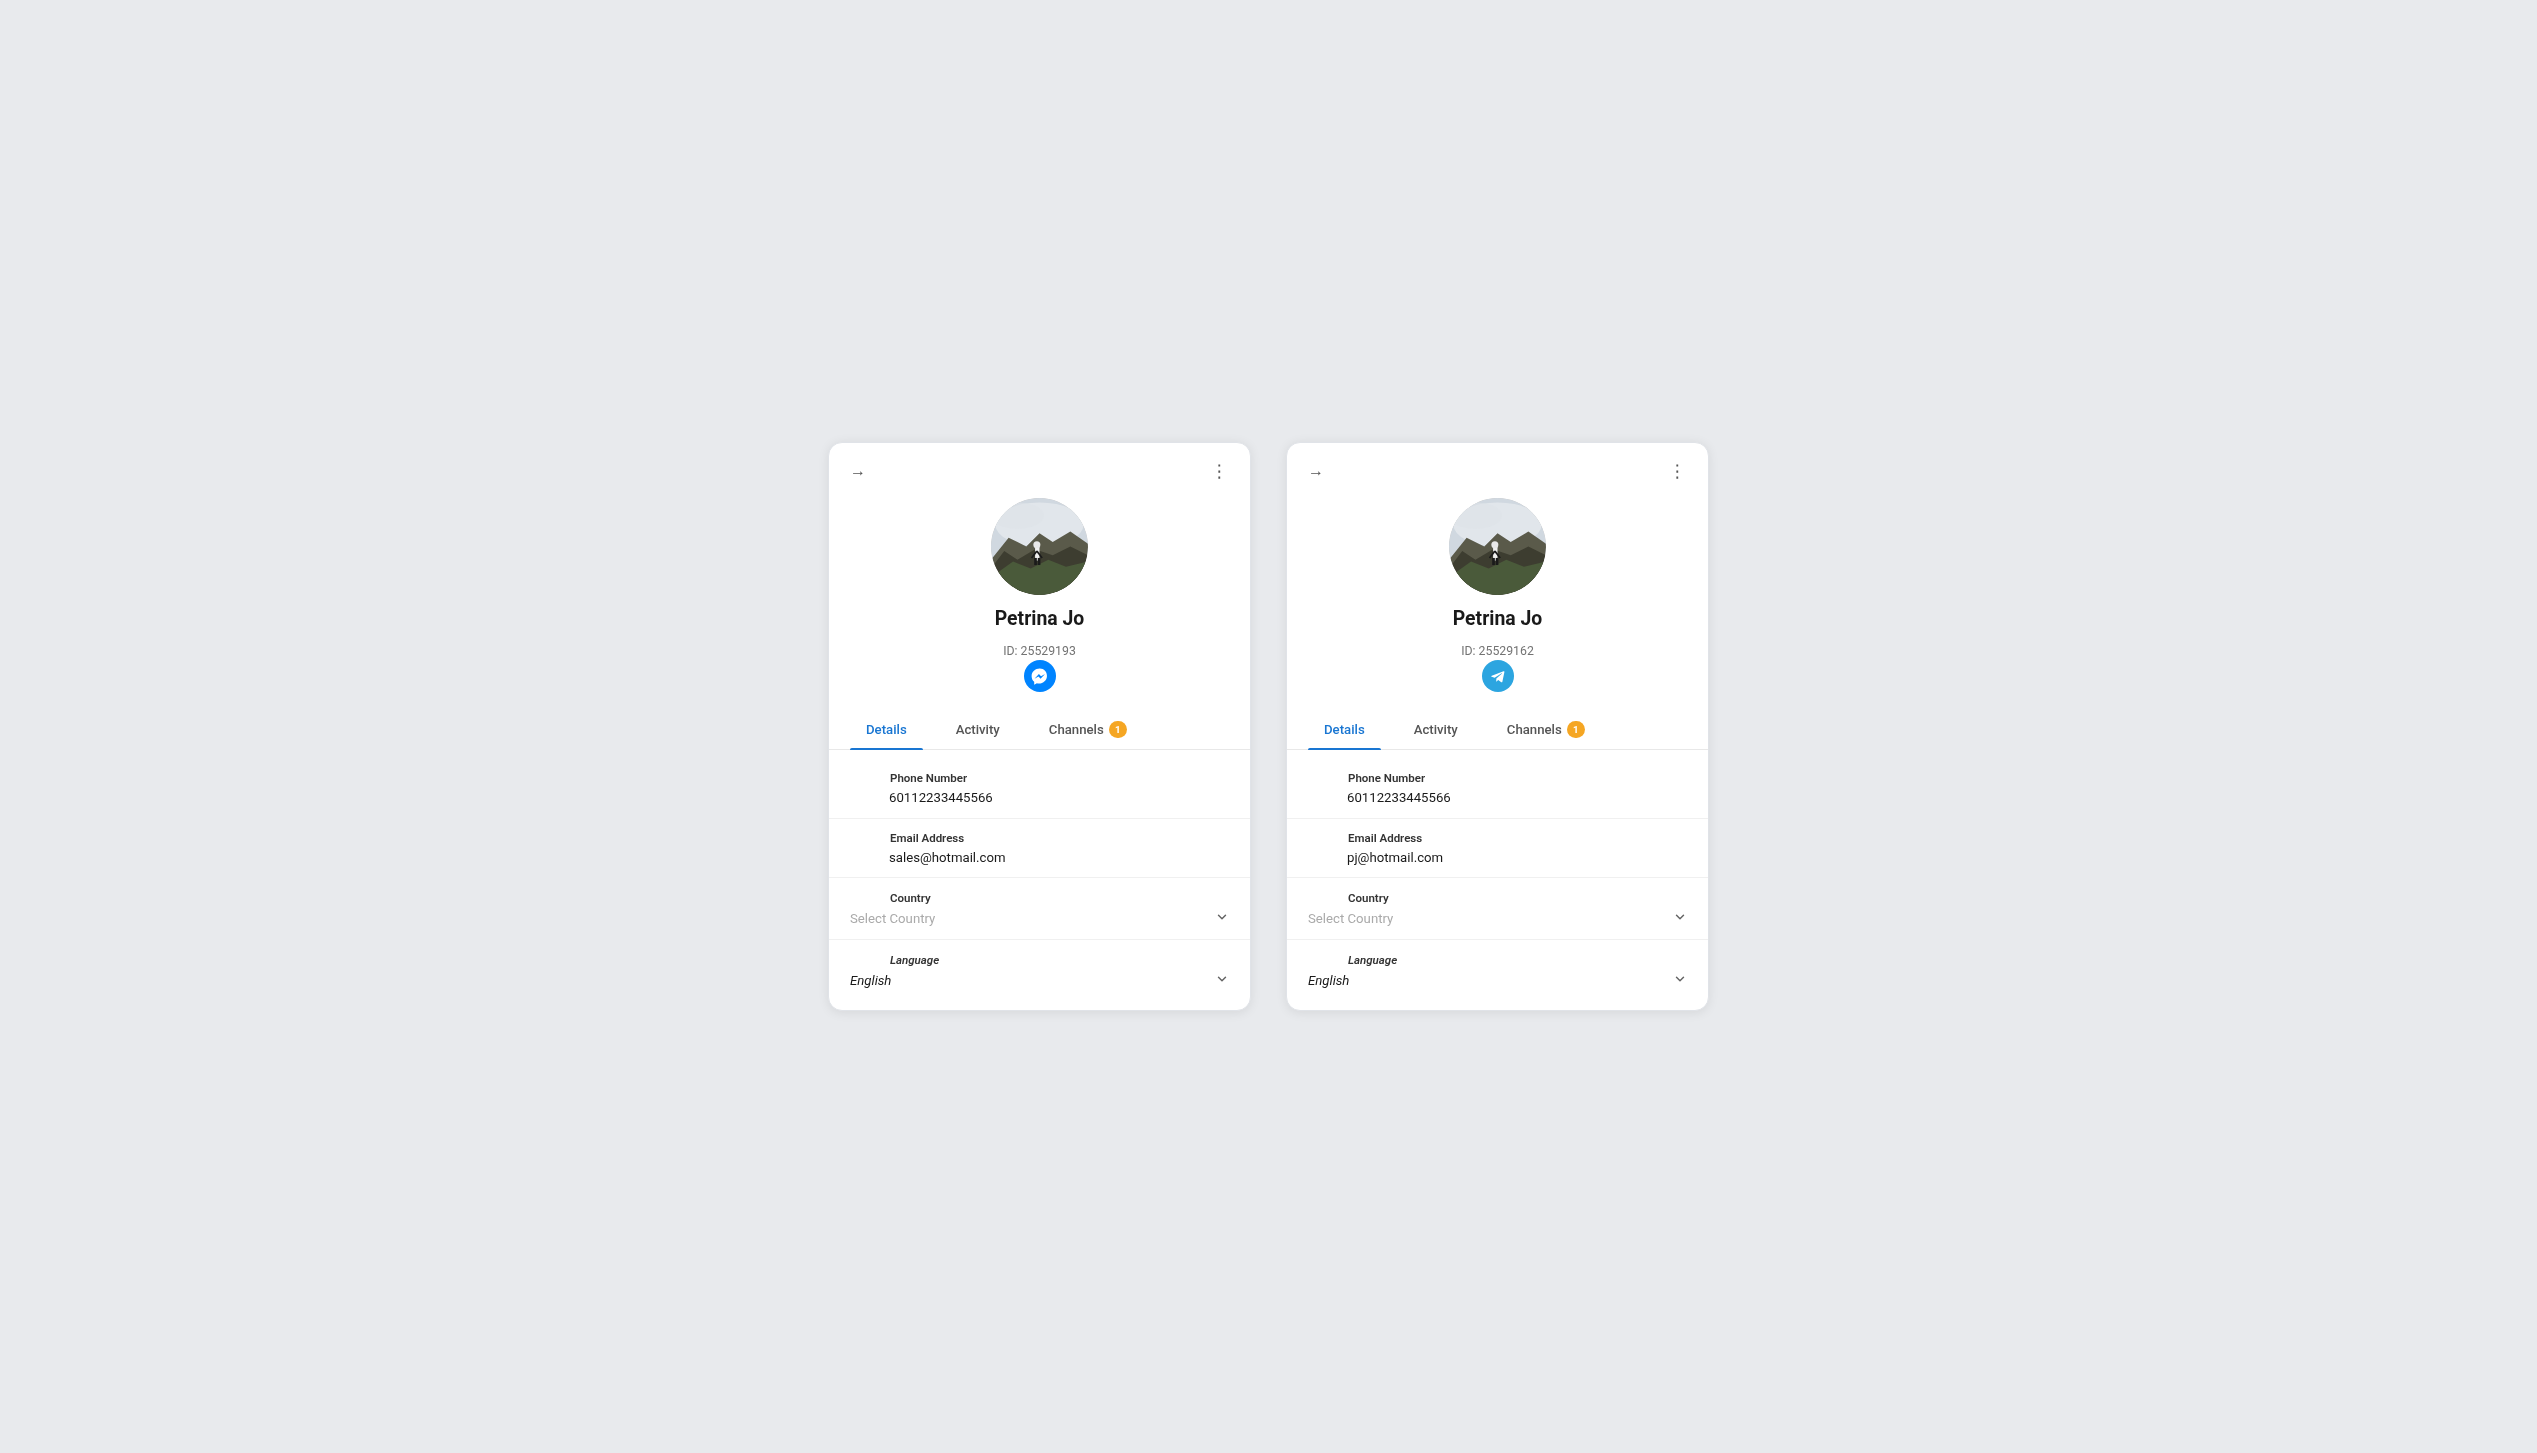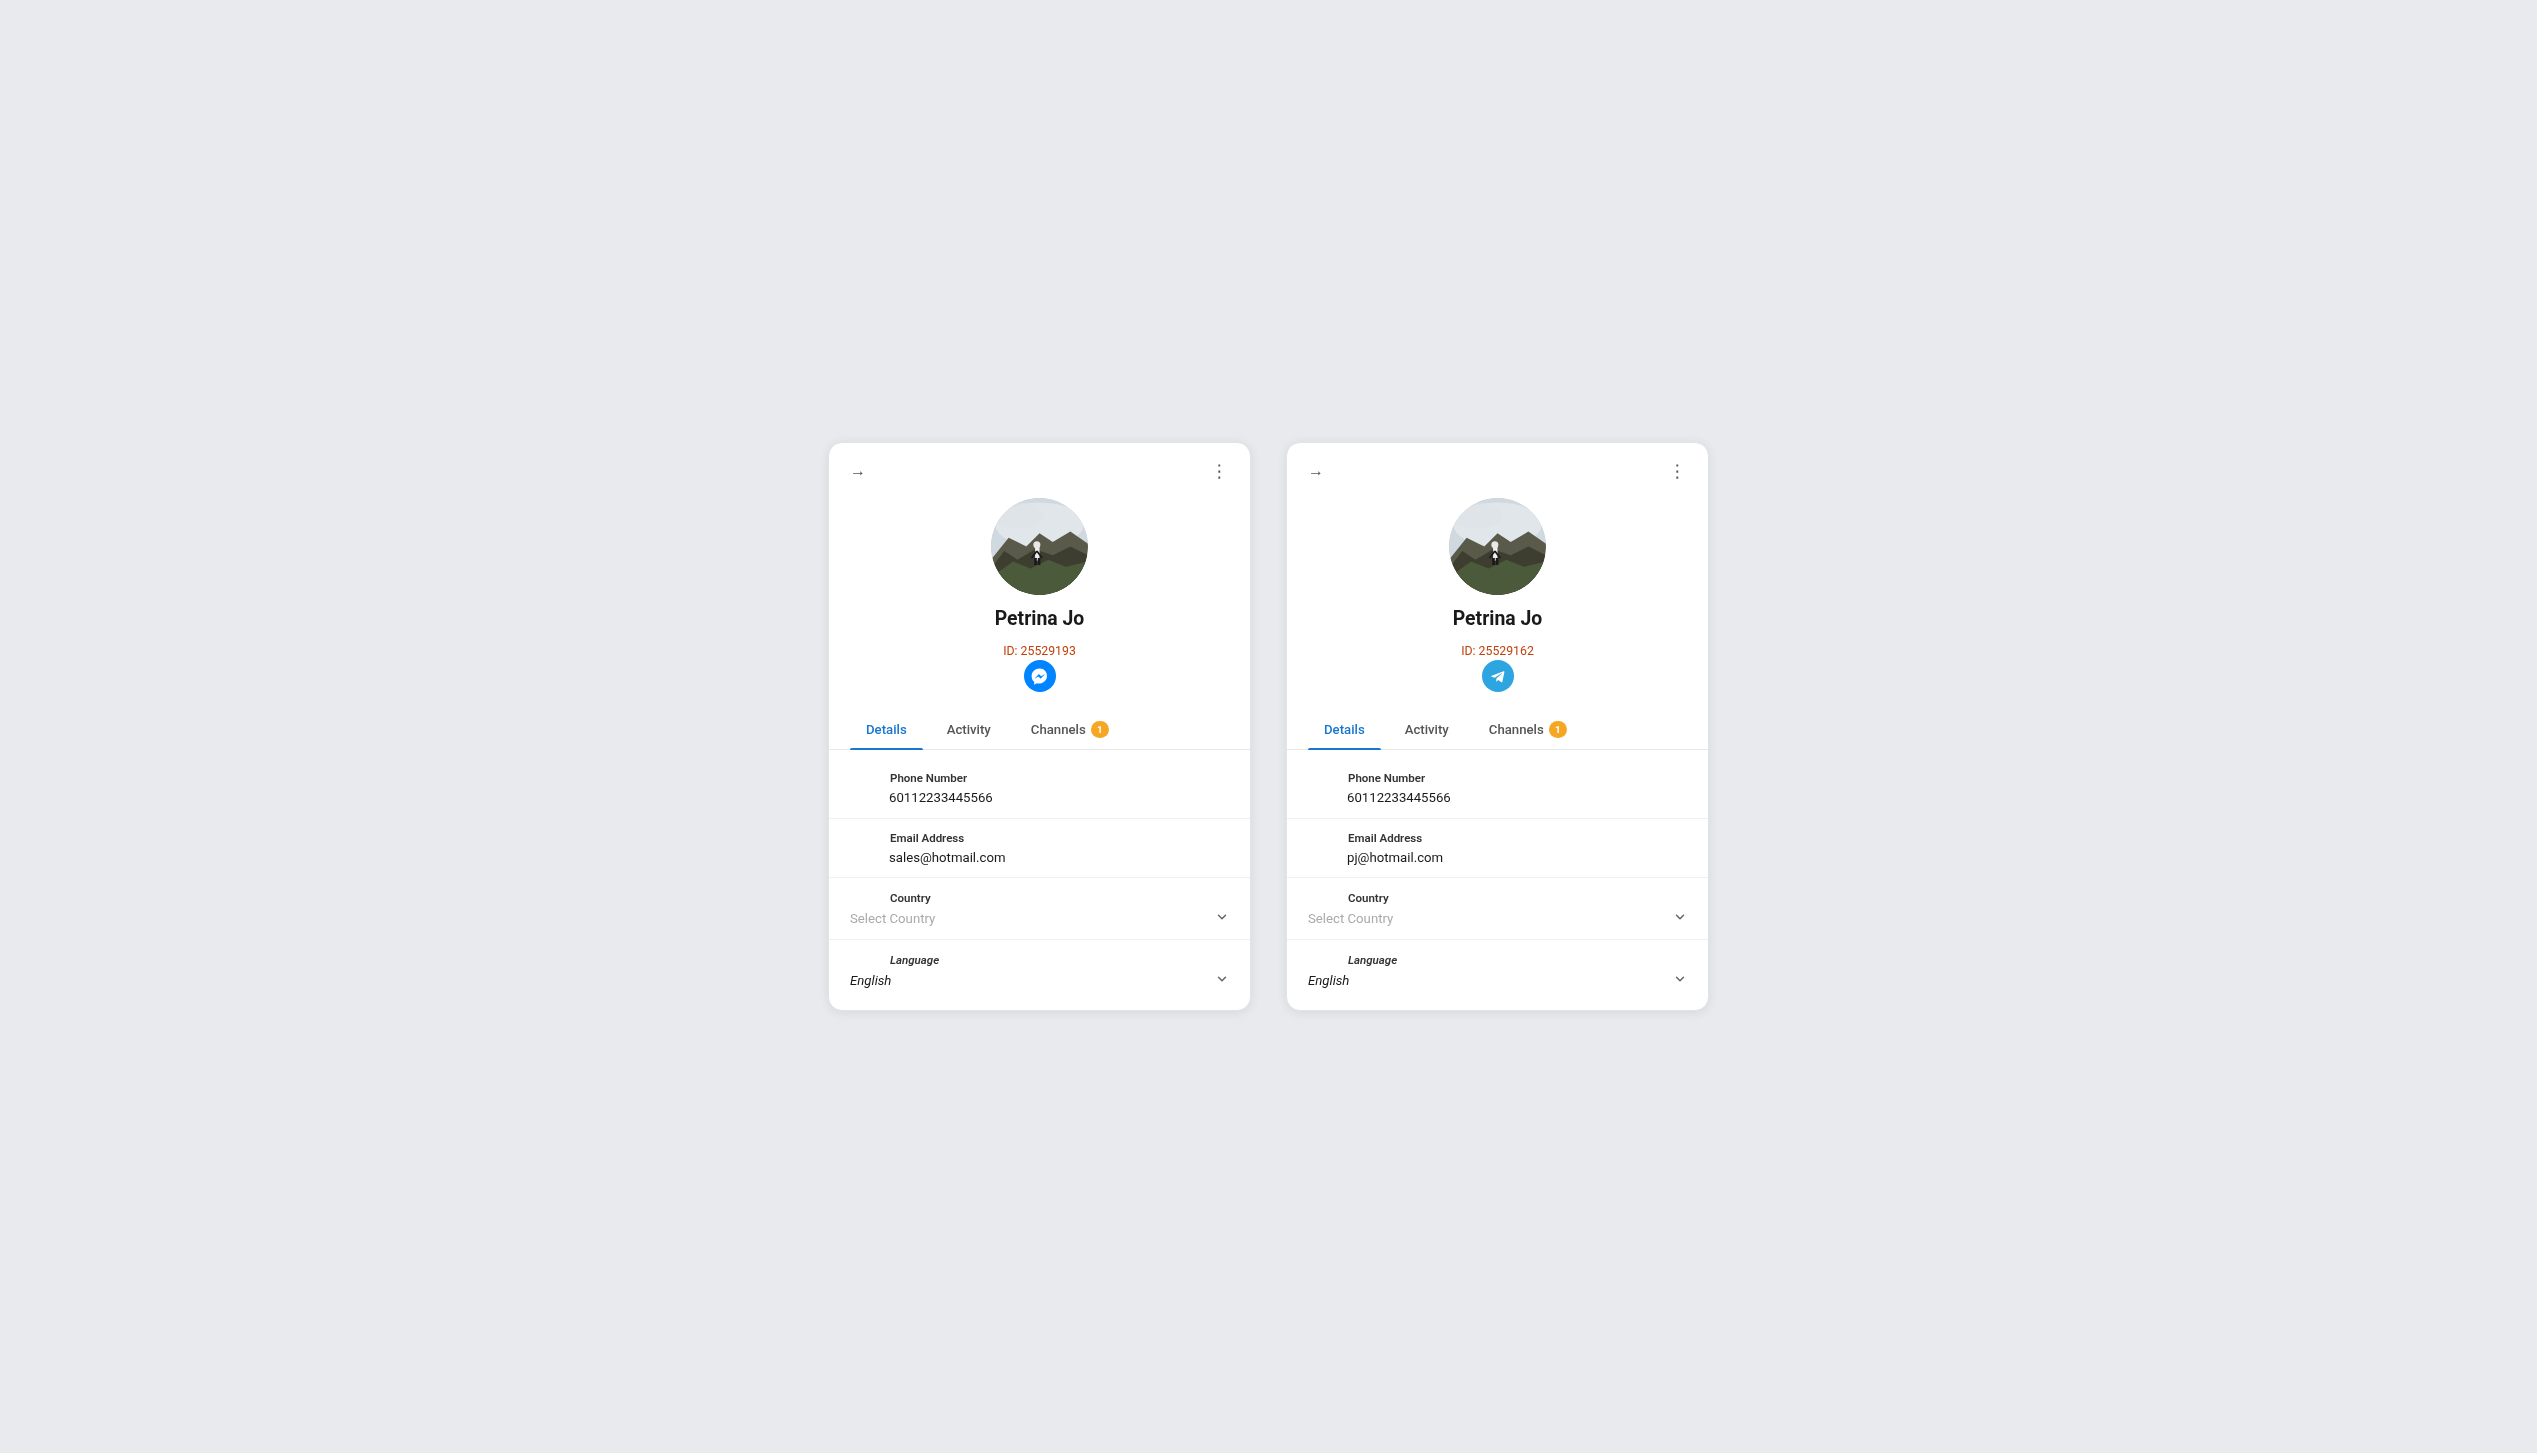--- a/index.html
+++ b/index.html
@@ -63,21 +63,21 @@
       height: 100%;
     }
     .profile-name {
       font-size: 19.4px;
       font-weight: 700;
       color: #1a1a1a;
       margin-bottom: 14px;
     }
     .profile-id {
       font-size: 12.3px;
-      color: #c2410c;
+      color: #737373;
       margin-bottom: 2px;
     }
     .channel-icon {
       width: 32px;
       height: 32px;
       border-radius: 50%;
       display: flex;
       align-items: center;
       justify-content: center;
       margin-bottom: 0;
@@ -89,21 +89,21 @@
     }
     .telegram-icon {
       background: #2CA5E0;
       color: white;
       font-size: 16px;
     }
     .tabs {
       display: flex;
       border-bottom: 0.9px solid #e8e8e8;
       padding: 0 21px;
-      gap: 8px;
+      gap: 17px;
     }
     .tab {
       padding: 10.6px 16px;
       font-size: 13.2px;
       font-weight: 500;
       color: #555;
       cursor: pointer;
       position: relative;
       display: flex;
       align-items: center;

